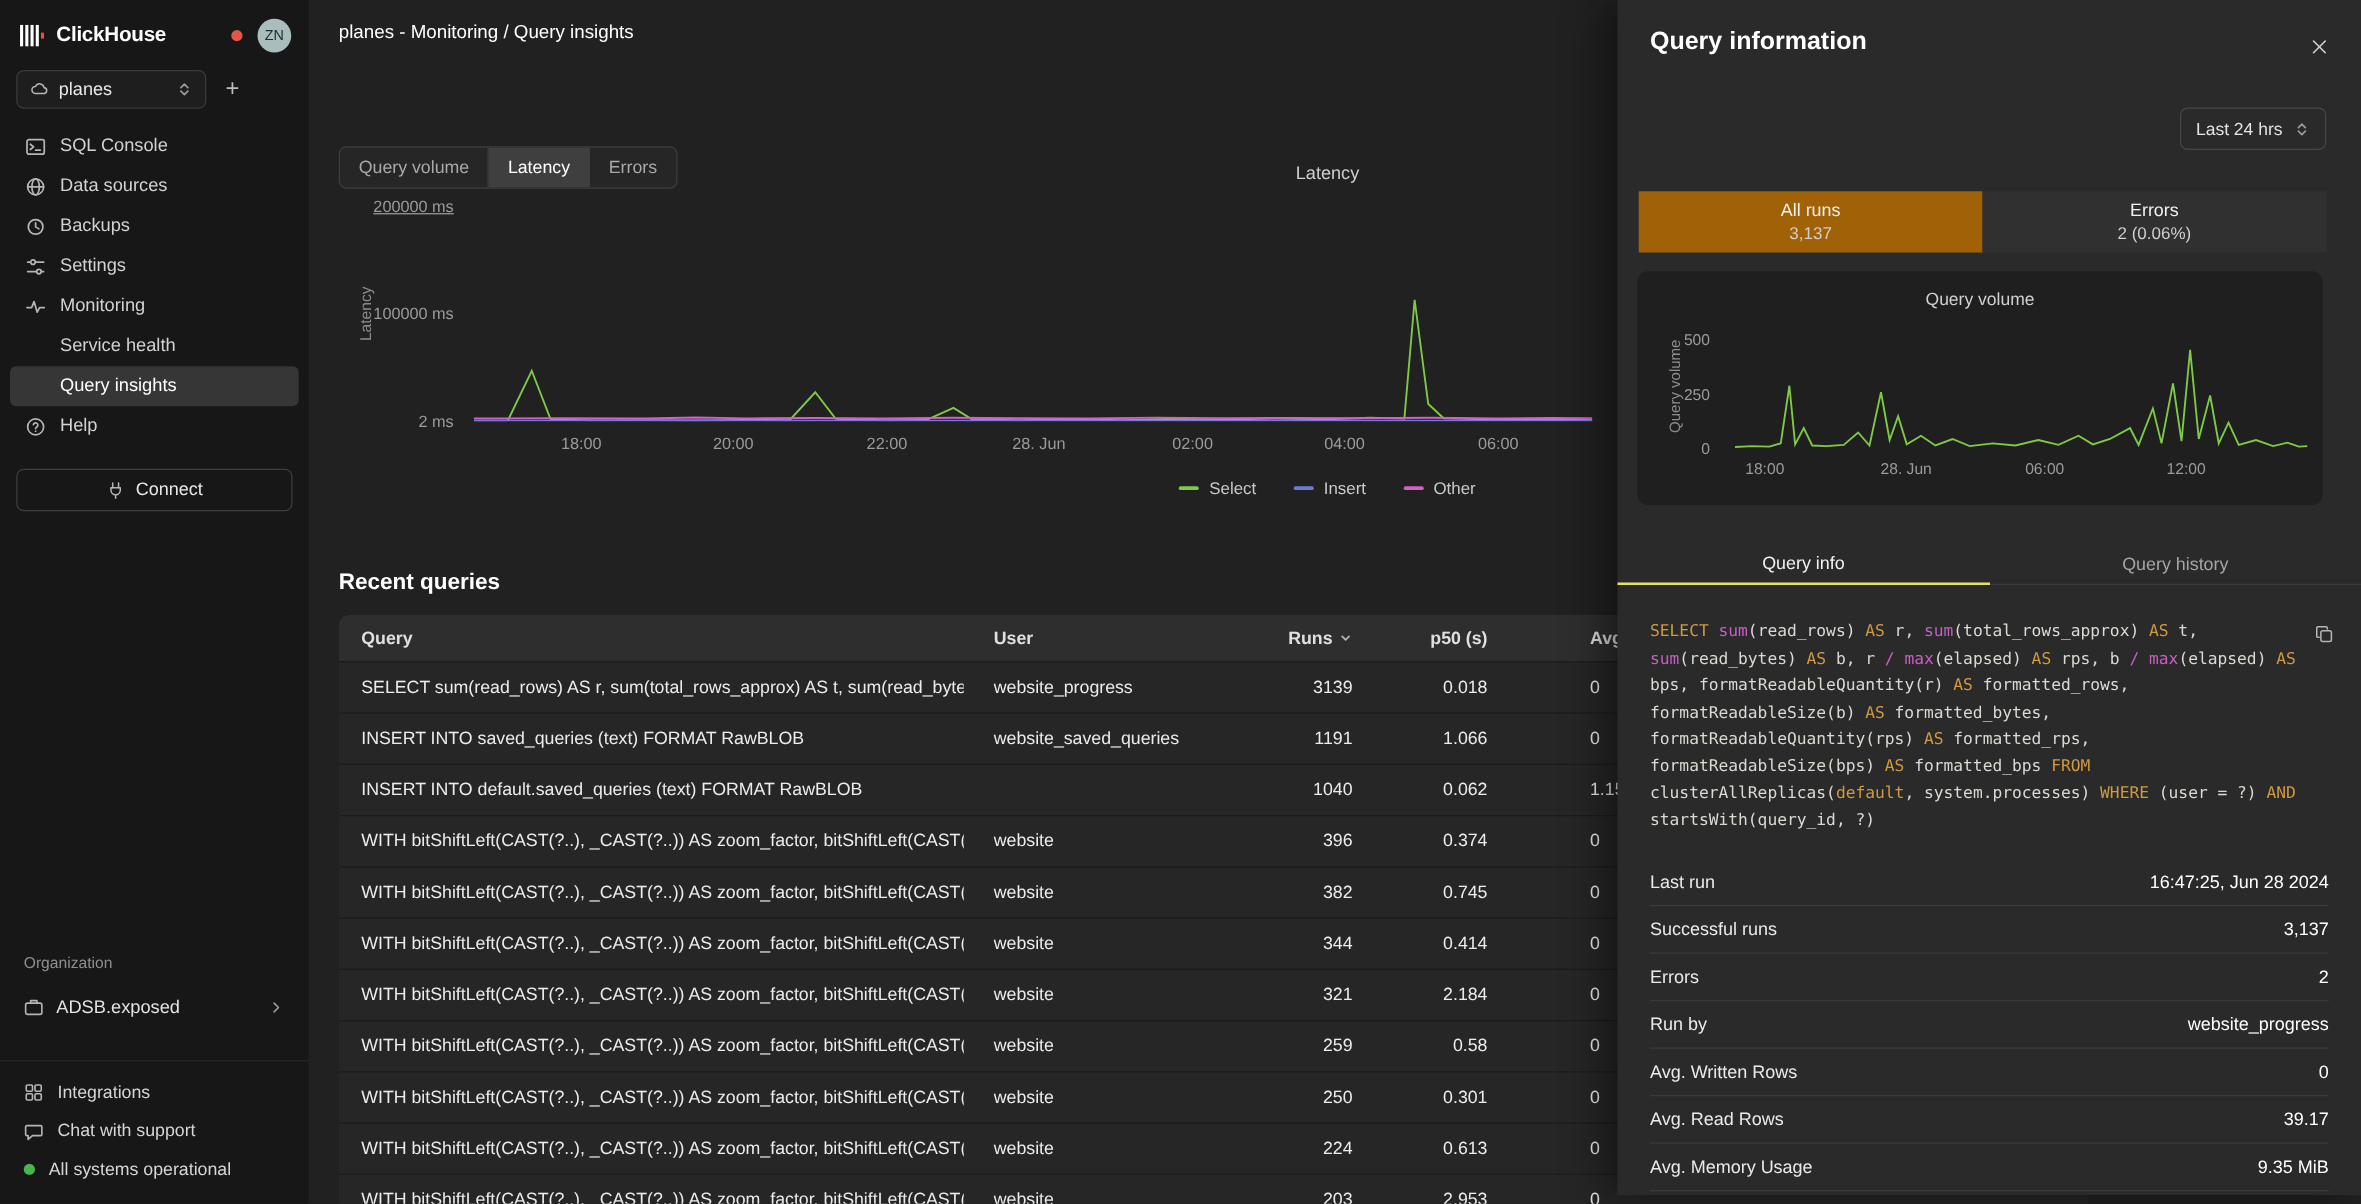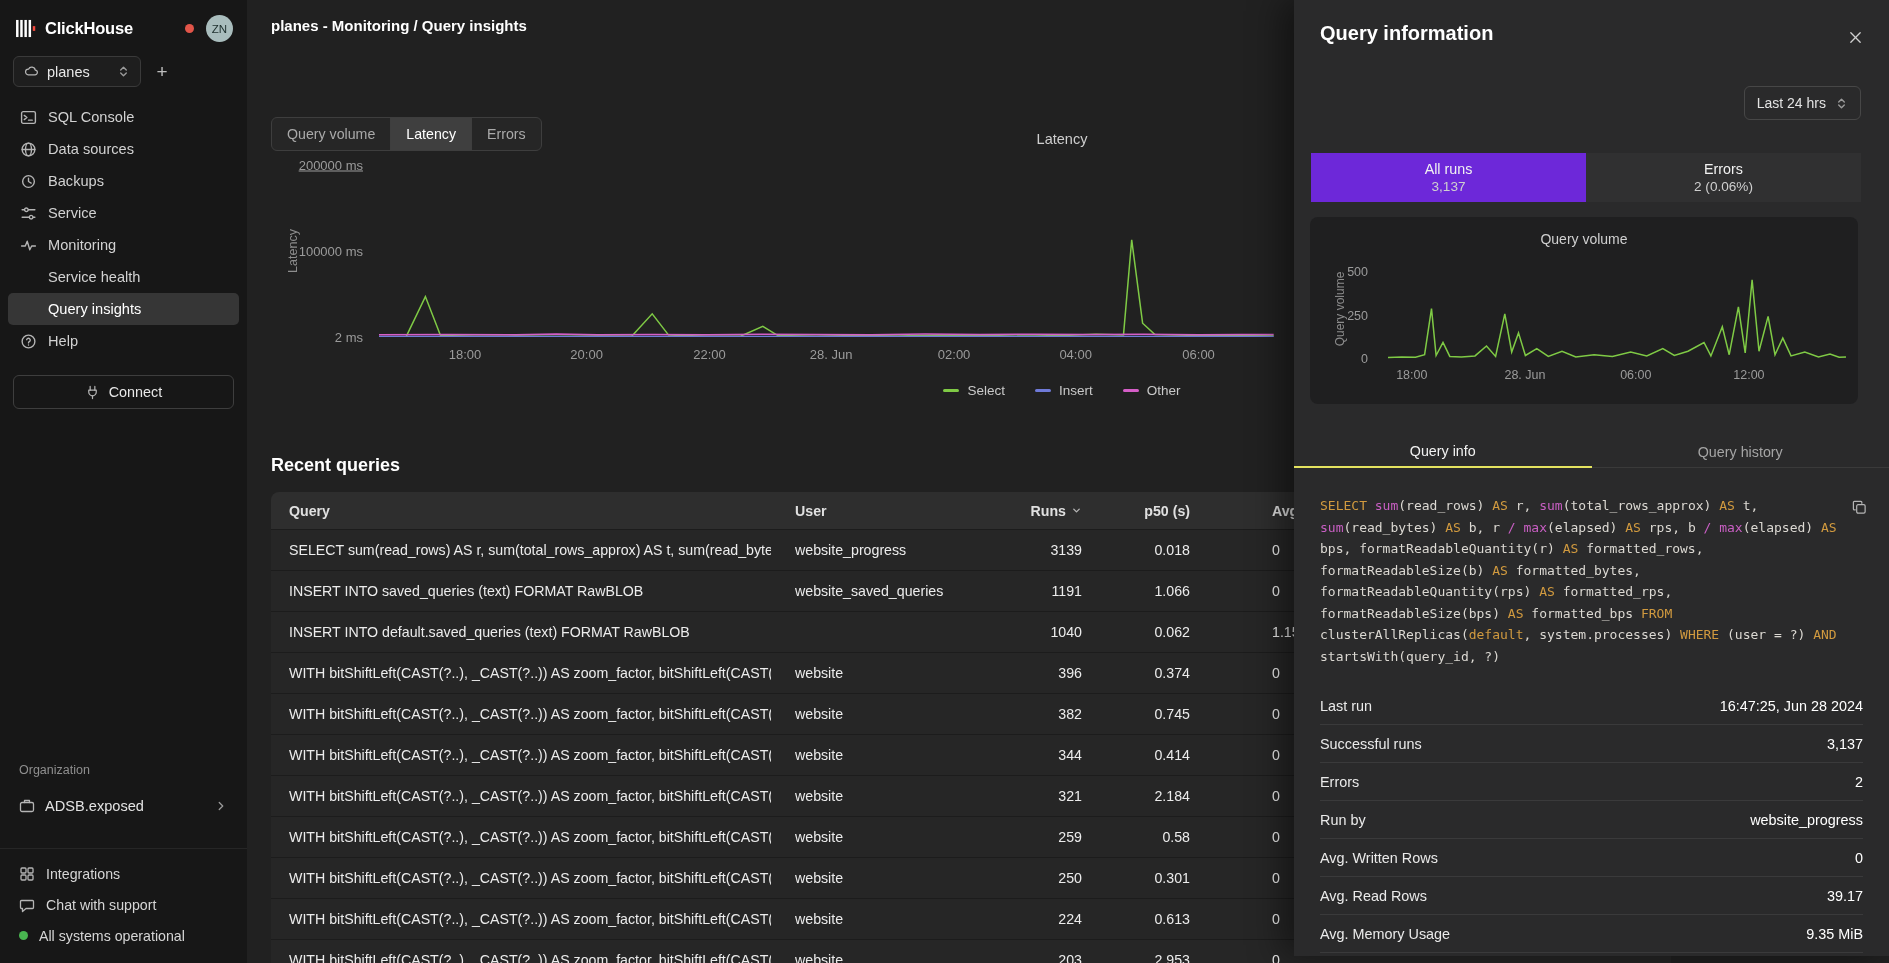--- a/index.html
+++ b/index.html
@@ -13,38 +13,38 @@
   .ic{stroke:#b5b5b5;fill:none;stroke-width:1.3;stroke-linecap:round;stroke-linejoin:round}
 
   
   .sidebar{position:absolute;left:0;top:0;width:247px;height:963px;background:#171717;border-right:1px solid #242424}
   .sb-header{display:flex;align-items:center;padding:15px 14px 12px 16px}
   .brand{display:flex;align-items:center;gap:8px}
   .brand-name{font-size:16.5px;font-weight:700;color:#fff;letter-spacing:-.2px}
   .notif-dot{width:9px;height:9px;border-radius:50%;background:#e25549;margin-left:auto;margin-right:12px}
   .avatar{width:27px;height:27px;border-radius:50%;background:#a9bdbd;color:#1c2e2c;font-size:11.5px;font-weight:400;display:flex;align-items:center;justify-content:center}
   .selector-row{display:flex;align-items:center;gap:6px;padding:2px 14px 0 13px}
-  .svc-select{flex:0 0 auto;width:128px;display:flex;align-items:center;gap:8px;background:#1e1e1e;border:1px solid #3a3a3a;border-radius:6px;height:31px;padding:0 10px;font-size:14.5px;color:#e8e8e8;cursor:pointer;box-sizing:border-box}
+  .svc-select{flex:0 0 auto;width:152px;display:flex;align-items:center;gap:8px;background:#1e1e1e;border:1px solid #3a3a3a;border-radius:6px;height:31px;padding:0 10px;font-size:14.5px;color:#e8e8e8;cursor:pointer;box-sizing:border-box}
   .svc-select .chev{margin-left:auto}
   .plus-btn{width:30px;height:31px;display:flex;align-items:center;justify-content:center;font-size:19px;color:#bdbdbd;border-radius:6px;cursor:pointer}
   .nav{margin-top:14px}
   .nav-item{height:32px;display:flex;align-items:center;gap:11px;padding:0 12px;margin:0 8px;border-radius:5px;font-size:14.6px;color:#d2d2d2;cursor:pointer;white-space:nowrap}
   .nav-item.child{padding-left:40px}
   .nav-item.active{background:#363636;color:#fff}
   .connect-btn{margin:18px 13px 0;height:32px;border:1px solid #3e3e3e;border-radius:6px;display:flex;align-items:center;justify-content:center;gap:9px;font-size:14.4px;color:#e8e8e8;cursor:pointer}
   .org-label{position:absolute;top:763px;left:19px;font-size:12.5px;color:#8f8f8f}
   .org-row{position:absolute;top:788px;left:8px;right:8px;height:36px;display:flex;align-items:center;gap:10px;padding:0 11px;font-size:14.6px;color:#e3e3e3;border-radius:5px;cursor:pointer}
   .org-row .chev-r{margin-left:auto}
   .sb-footer{position:absolute;left:0;right:0;bottom:0;padding:9px 0 12px;border-top:1px solid #262626}
   .sb-foot-item{height:31px;display:flex;align-items:center;gap:11px;padding:0 19px;font-size:14.2px;color:#d6d6d6;cursor:pointer}
   .status-dot{width:9px;height:9px;border-radius:50%;background:#49b550;flex:0 0 auto}
 
   
   .main{position:absolute;left:247px;top:0;right:0;height:963px;background:#212121}
-  .main-title{position:absolute;left:24px;top:17px;font-size:15px;font-weight:700;color:#fff}
+  .main-title{position:absolute;left:24px;top:17px;font-size:15px;font-weight:400;color:#fff}
   .seg-tabs{position:absolute;left:24px;top:117px;display:flex;border:1px solid #3e3e3e;border-radius:6px;overflow:hidden;background:#262626}
   .seg-tab{padding:8px 15px;font-size:14.2px;color:#a9a9a9;border-right:1px solid #3e3e3e;cursor:pointer}
   .seg-tab:last-child{border-right:none}
   .seg-tab.active{background:#3f3f3f;color:#fff}
 
   
   .chart-title{position:absolute;font-size:14.5px;color:#cfcfcf}
   .chart-ylabel{position:absolute;font-size:12.5px;color:#8d8d8d;transform:translate(-50%,-50%) rotate(-90deg);white-space:nowrap}
   .plot{position:absolute}
   .yticks{position:absolute}
@@ -75,21 +75,21 @@
   .c.p{text-align:right;padding-right:6px}
   .c.a{padding-left:76px}
 
   
   .panel{position:absolute;left:1294px;top:0;width:595px;height:956px;background:#2a2a2b;z-index:5;box-shadow:-12px 0 32px rgba(0,0,0,.45)}
   .panel-title{position:absolute;left:26px;top:22px;font-size:20px;font-weight:700;color:#fff}
   .close-btn{position:absolute;right:24px;top:27px;width:20px;height:20px;display:flex;align-items:center;justify-content:center;cursor:pointer}
   .range-select{position:absolute;right:28px;top:86px;height:31px;display:flex;align-items:center;gap:9px;padding:16px 12px;border:1px solid #474747;border-radius:6px;font-size:14px;color:#e3e3e3;cursor:pointer;box-sizing:border-box}
   .stat-tabs{position:absolute;left:17px;right:28px;top:153px;height:49px;display:flex}
   .stat-tab{flex:1;display:flex;flex-direction:column;align-items:center;justify-content:center;gap:2px;background:#303031;cursor:pointer}
-  .stat-tab.active{background:#6d28d9}
+  .stat-tab.active{background:#a16207}
   .stat-label{font-size:14.3px;color:#f1f1f1}
   .stat-value{font-size:13.6px;color:#cfcfcf}
   .chartbox{position:absolute;left:16px;top:217px;width:548px;height:187px;background:#1f1f20;border-radius:8px}
   .chartbox .chart-title{left:0;right:0;top:14px;text-align:center;font-size:14px;color:#d0d0d0}
   .chartbox .chart-ylabel{left:30px;top:92px;font-size:12px}
   .chartbox .yticks{left:0;top:42px;width:62px;height:100px}
   .chartbox .ytick{font-size:12.5px}
   .chartbox .plot{left:78px;top:42px;width:458px;height:100px}
   .chartbox .xticks{left:78px;top:151px;width:458px}
   .chartbox .xtick{font-size:12.5px}
@@ -164,21 +164,21 @@
       </svg>
       <span>Backups</span>
     </div>
     <div class="nav-item">
       <svg width="17" height="17" viewBox="0 0 16 16" class="ic">
         <line x1="2" y1="4.5" x2="14" y2="4.5"></line>
           <circle cx="6" cy="4.5" r="1.7" fill="#171717"></circle>
         <line x1="2" y1="11.5" x2="14" y2="11.5"></line>
           <circle cx="10.5" cy="11.5" r="1.7" fill="#171717"></circle>
       </svg>
-      <span>Service</span>
+      <span>Settings</span>
     </div>
     <div class="nav-item">
       <svg width="17" height="17" viewBox="0 0 16 16" class="ic">
         <polyline points="1.5,8.5 5,8.5 6.8,4 9.2,12 11,8.5 14.5,8.5"></polyline>
       </svg>
       <span>Monitoring</span>
     </div>
     <div class="nav-item child">
       <span>Service health</span>
     </div>

